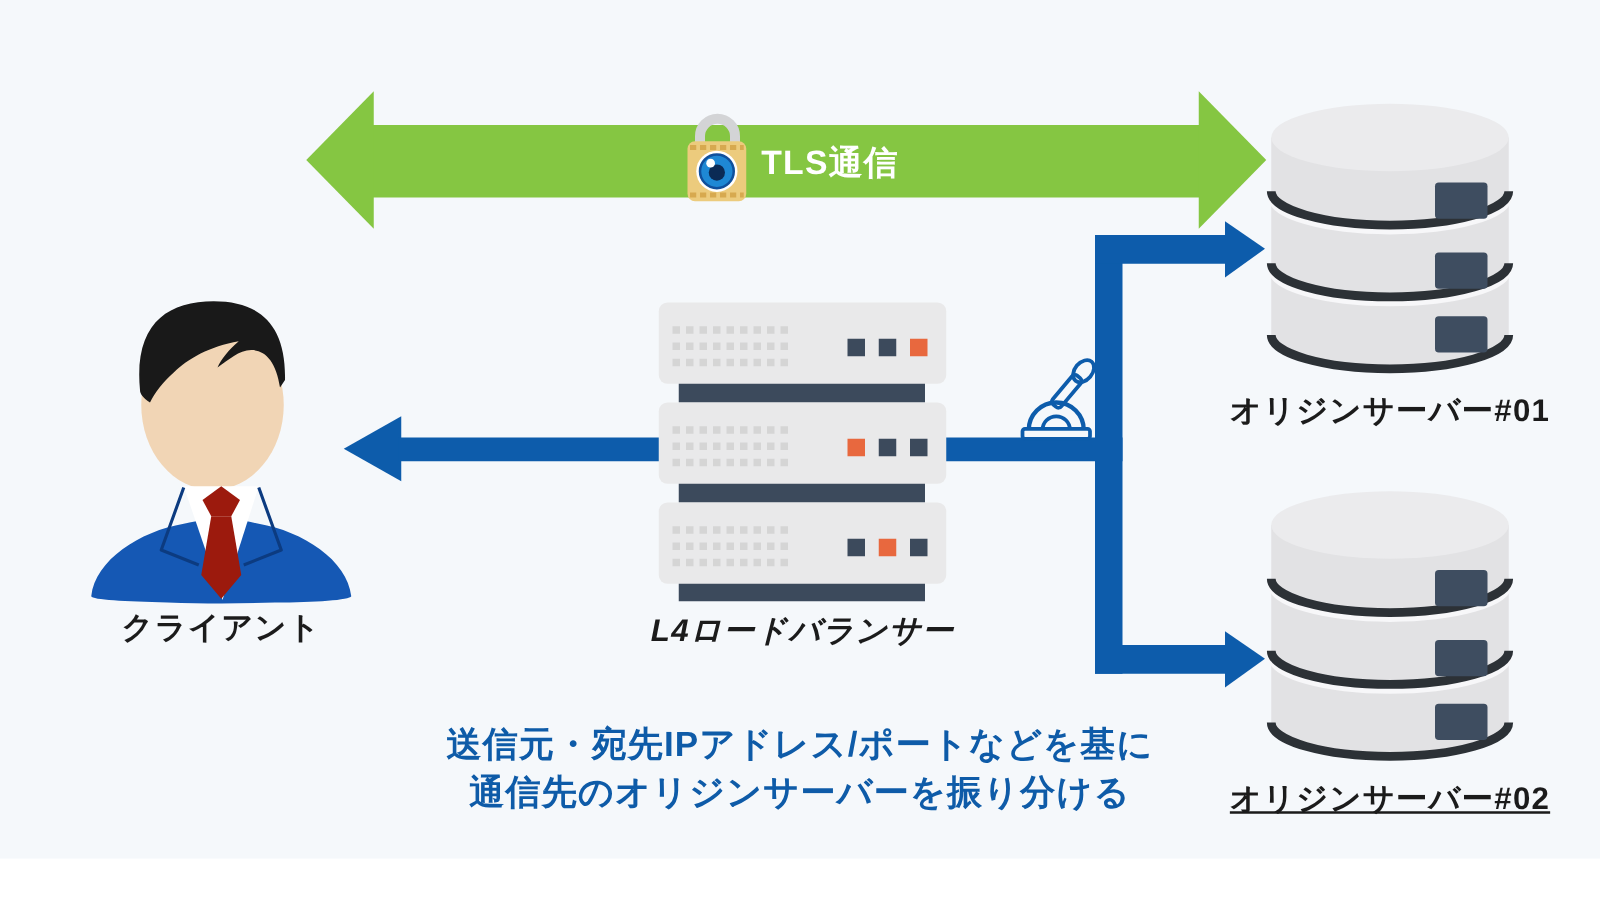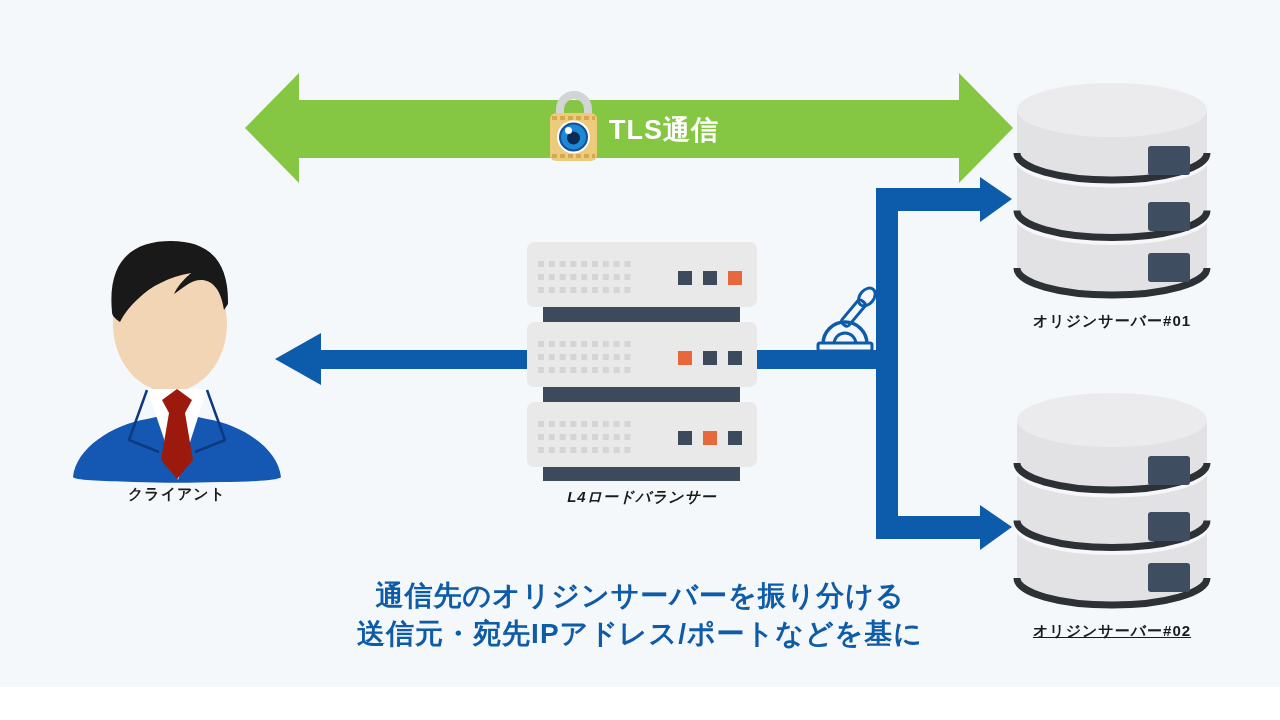--- a/index.html
+++ b/index.html
@@ -1,20 +1,20 @@
 <!DOCTYPE html>
 <html><head>
 <meta charset="utf-8">
 <style>
   html,body{margin:0;padding:0;}
   body{font-family:"Liberation Sans","DejaVu Sans",sans-serif;}
   .stage{position:relative;width:1280px;height:687px;background:#f5f8fb;overflow:hidden;padding-left:48px;}
   .stage svg{position:absolute;left:0;top:0;}
   .lbl{position:absolute;transform:translateX(-50%);white-space:nowrap;font-weight:700;}
-  .node-label{font-size:15px;color:#1b1b1b;letter-spacing:1px;}
+  .node-label{font-size:25px;color:#1b1b1b;letter-spacing:1px;}
   .tls-label{font-size:27px;color:#ffffff;letter-spacing:1px;}
   .caption{font-size:28px;color:#0e5ba8;text-align:center;line-height:38px;letter-spacing:1px;}
 </style>
 </head>
 <body>
 
 <div class="stage">
 
   <svg width="1280" height="720" viewBox="0 0 1280 720">
     <defs>
@@ -190,16 +190,16 @@
     <use href="#cylinder" x="1016" y="83"></use>
     <use href="#cylinder" x="1016" y="393"></use>
   </svg>
 
   <div class="lbl tls-label" style="left:664px;top:112px;">TLS通信</div>
   <div class="lbl node-label" style="left:177px;top:485px;text-align:right;">クライアント</div>
   <div class="lbl node-label" style="left:642px;top:488px;font-style:italic;">L4ロードバランサー</div>
   <div class="lbl node-label" style="left:1112px;top:312px;">オリジンサーバー#01</div>
   <div class="lbl node-label" style="left:1112px;top:622px;text-decoration:underline;">オリジンサーバー#02</div>
   <div class="lbl caption" style="left:640px;top:577px;">
+    <div>送信元・宛先IPアドレス/ポートなどを基に</div>
     <div>通信先のオリジンサーバーを振り分ける</div>
-    <div>送信元・宛先IPアドレス/ポートなどを基に</div>
   </div>
 </div>
 
 </body></html>

